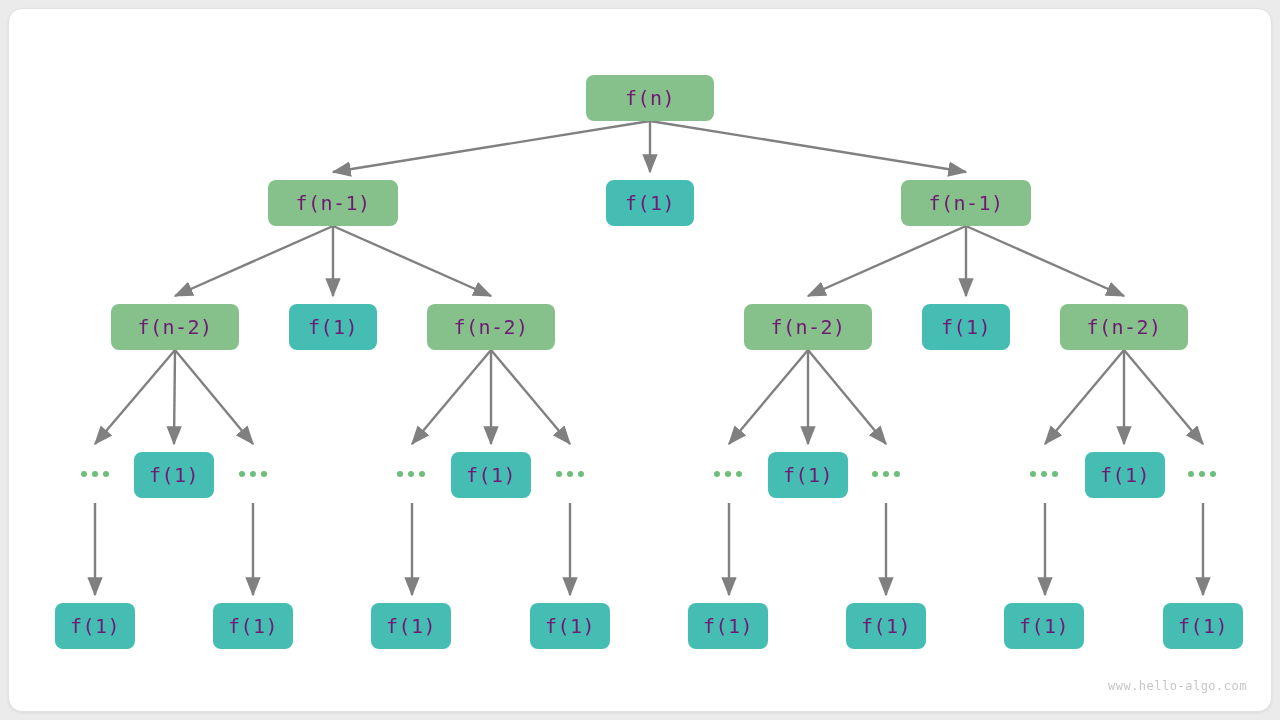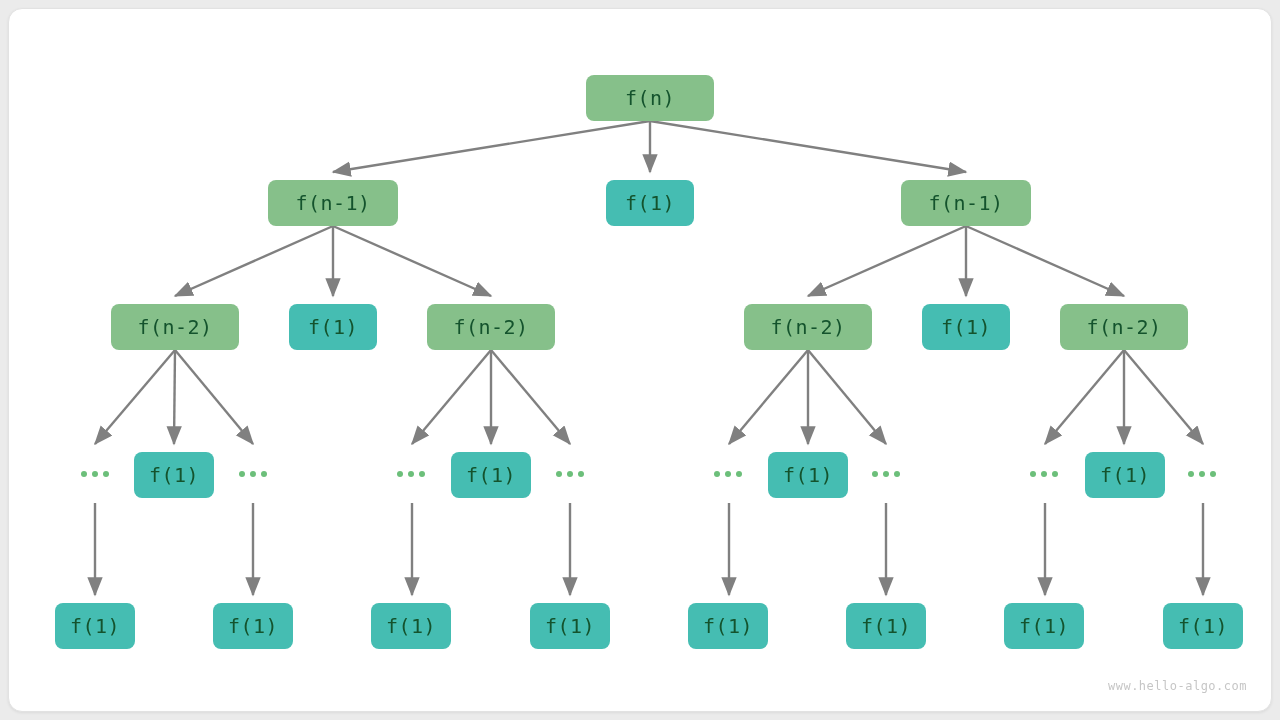--- a/index.html
+++ b/index.html
@@ -36,21 +36,21 @@
     width: 1264px;
     height: 704px;
     pointer-events: none;
   }
   .node {
     position: absolute;
     display: flex;
     align-items: center;
     justify-content: center;
     border-radius: 8px;
-    color: #14532d;
+    color: #701a75;
     font-family: "DejaVu Sans Mono", monospace;
     font-size: 20px;
     letter-spacing: 0.5px;
     line-height: 1;
     white-space: nowrap;
     box-sizing: border-box;
   }
   .node.rec  { background: #86c08a; }
   .node.base { background: #45bdb2; }
   .ellipsis {

